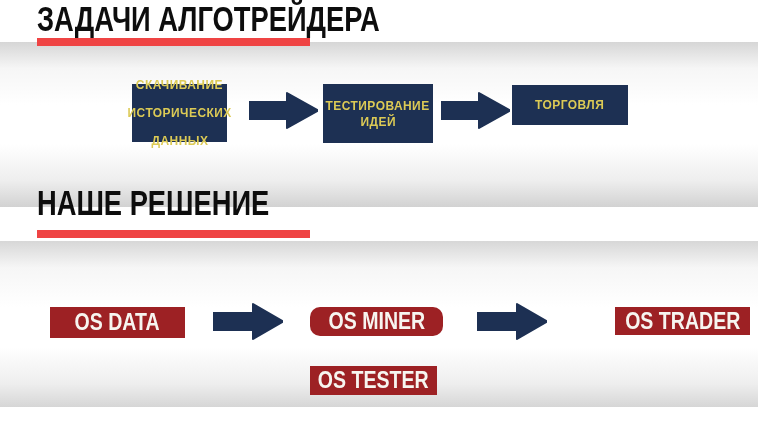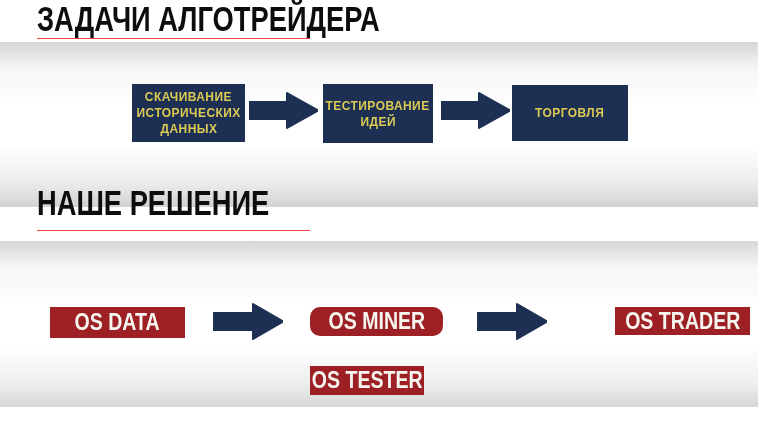--- a/index.html
+++ b/index.html
@@ -13,48 +13,48 @@
     top:42px; height:165px;
     background:linear-gradient(to bottom,#d6d6d6 0%,#f6f6f6 16%,#ffffff 38%,#ffffff 62%,#eeeeee 84%,#d2d2d2 100%);
   }
   .band2 {
     top:241px; height:166px;
     background:linear-gradient(to bottom,#d7d7d7 0%,#f6f6f6 16%,#ffffff 40%,#ffffff 64%,#eeeeee 86%,#d6d6d6 100%);
   }
   .title {
     position:absolute; left:37px; width:273px;
     color:#0d0d0d; font-weight:700; font-size:35px; white-space:nowrap;
-    border-bottom:1px solid #ef4444;
+    border-bottom:8px solid #ef4444;
   }
   .title1 { top:2px;   line-height:34px; padding-bottom:2px; }
   .title2 { top:188px; line-height:30px; padding-bottom:12px; }
   .cond  { display:inline-block; transform:scaleX(0.78); transform-origin:0 50%; }
   .condc { display:inline-block; transform:scaleX(0.85); transform-origin:50% 50%; }
 
   .navy-box {
     position:absolute; background:#1d3053;
     display:flex; flex-direction:column; justify-content:center; align-items:center;
     color:#dcca55; font-weight:700; font-size:13px; line-height:16px;
     text-align:center; letter-spacing:0.5px;
   }
-  .nb1 { left:132px; top:84px; width:113px; height:58px; }
+  .nb1 { left:132px; top:84px; width:95px; height:58px;gap:12px; }
   .nb2 { left:323px; top:84px; width:110px; height:59px; }
-  .nb3 { left:512px; top:85px; width:116px; height:56px; }
+  .nb3 { left:512px; top:85px; width:116px; height:40px; }
   .navy-line { display:block; transform:scaleX(0.92); }
 
   .red-box {
     position:absolute; background:#9d2124;
     display:flex; justify-content:center; align-items:center;
     color:#f7f5f0; font-weight:700; font-size:23px; white-space:nowrap;
   }
   .rb-optimizer { left:310px; top:250px; width:133px; height:28px; }
   .rb-data      { left:50px;  top:307px; width:135px; height:31px;text-align:right; }
   .rb-miner     { left:310px; top:307px; width:133px; height:29px;border-radius:10px; }
   .rb-trader    { left:568px; top:307px; width:135px; height:28px;margin-left:47px; }
-  .rb-tester    { left:310px; top:366px; width:114px; height:29px; }
+  .rb-tester    { left:310px; top:366px; width:127px; height:29px; }
 
   .arrow { position:absolute; }
   .ar1 { left:249px; top:92px;  width:69px; height:37px; }
   .ar2 { left:441px; top:92px;  width:69px; height:37px; }
   .ar3 { left:213px; top:303px; width:70px; height:37px; }
   .ar4 { left:477px; top:303px; width:70px; height:37px; }
 </style>
 </head>
 <body>
 

